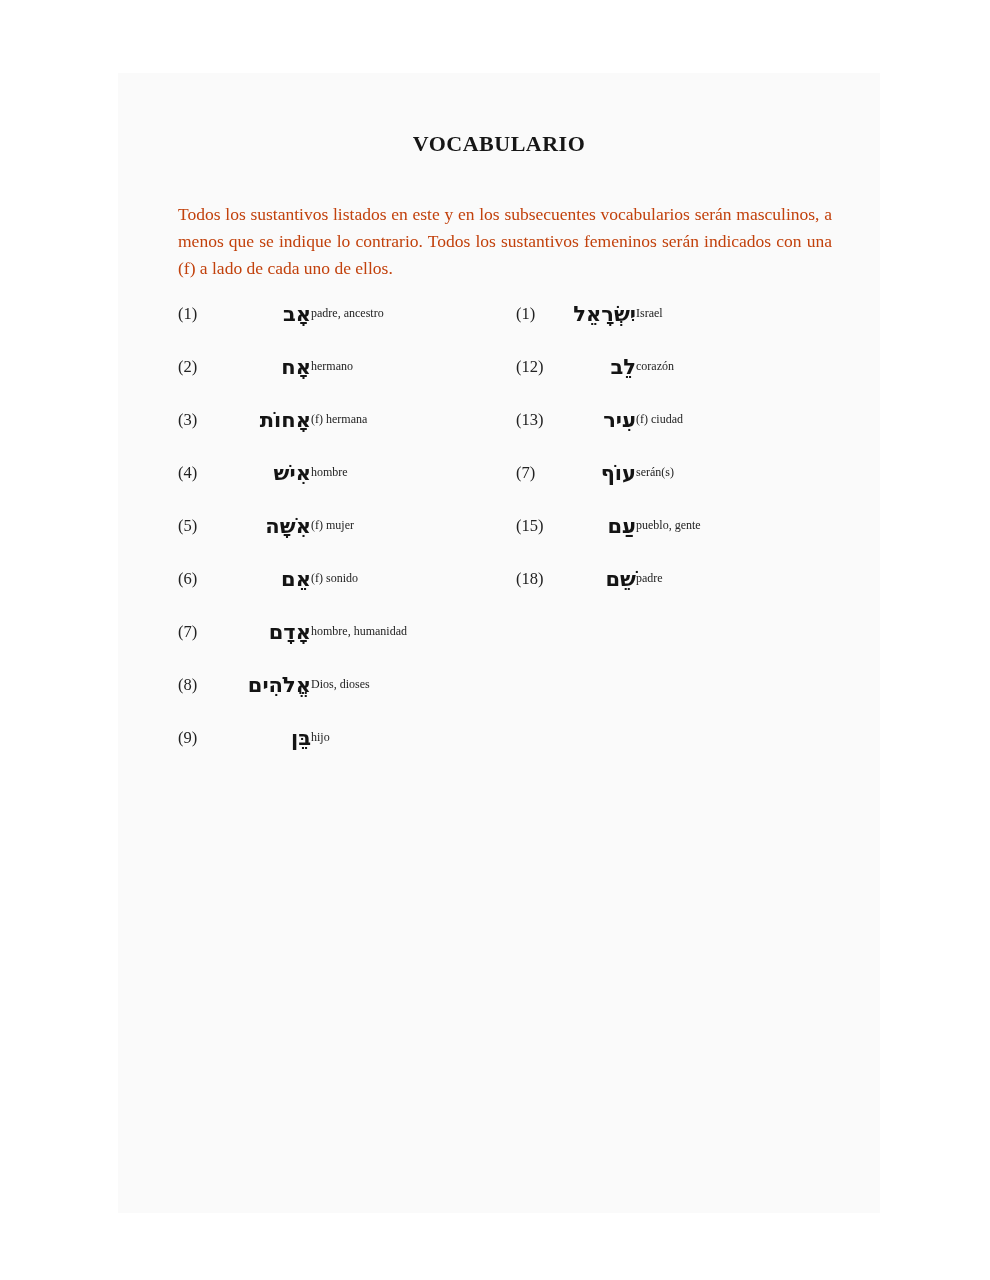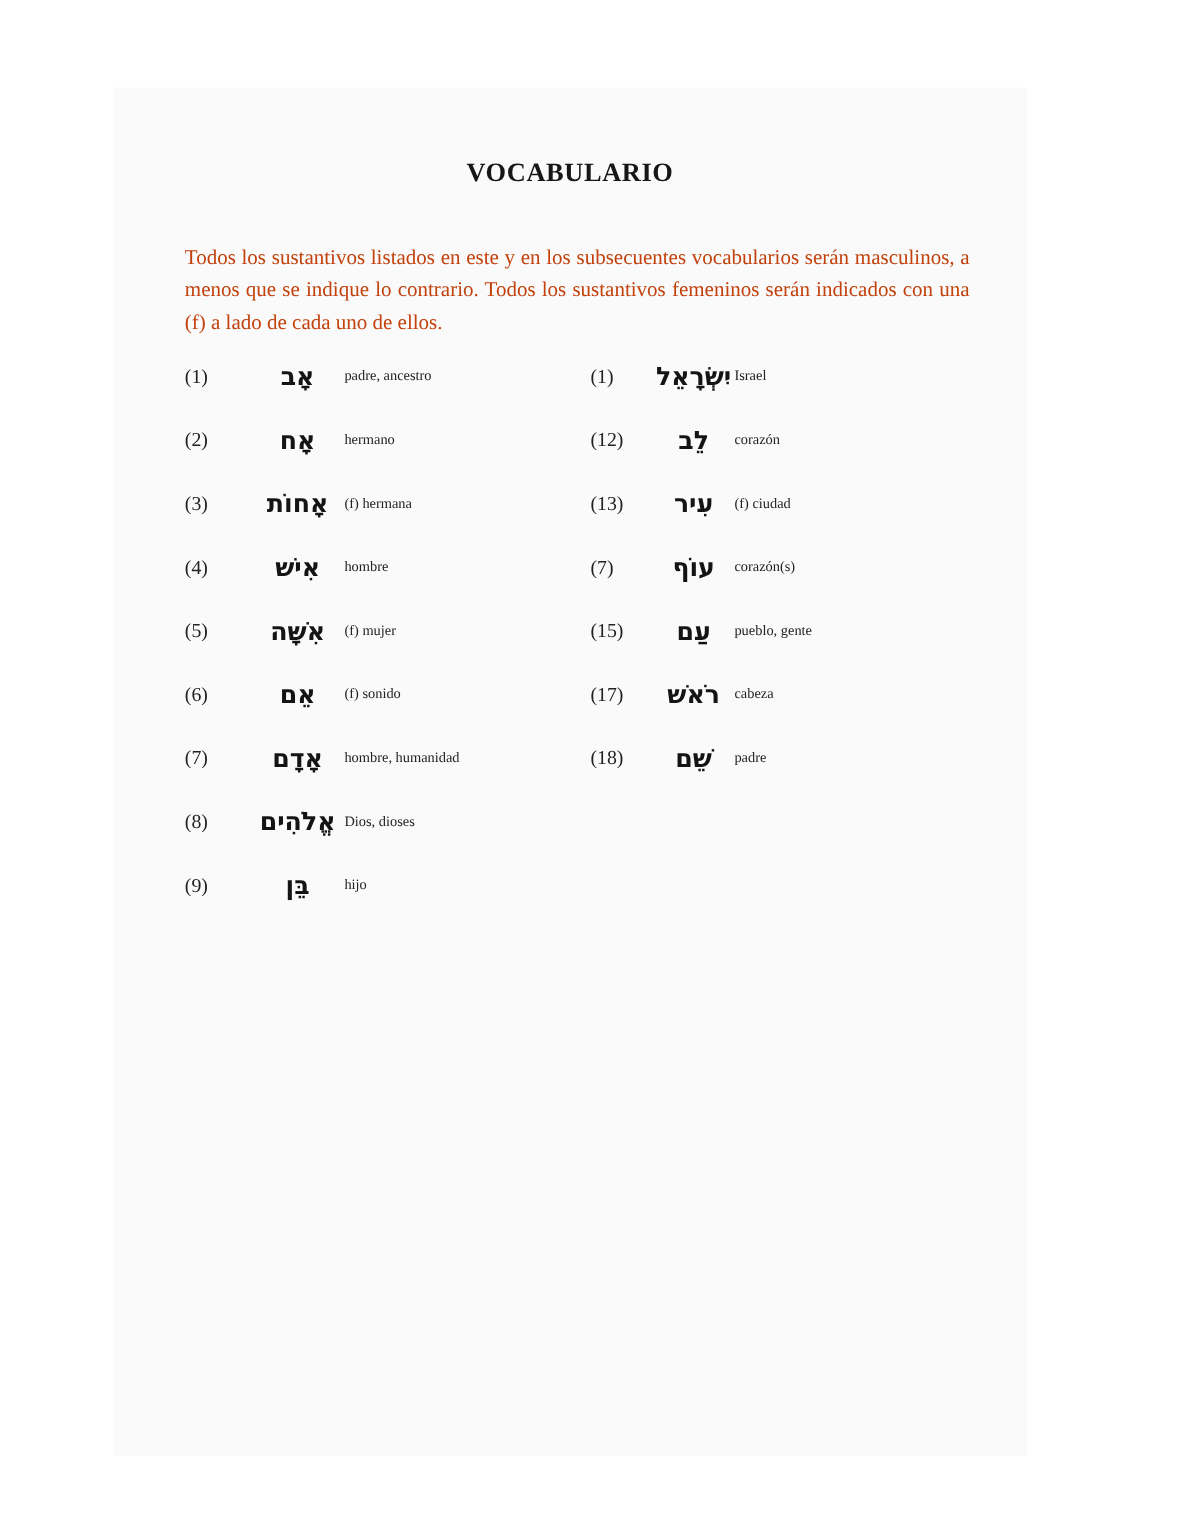--- a/index.html
+++ b/index.html
@@ -6,21 +6,21 @@
   body {
     width:990px; height:1280px;
     background:#ffffff;
     font-family:"Liberation Serif", serif;
     color:#1d1d1d;
     position:relative;
     overflow:hidden;
   }
   .sheet {
     position:absolute;
-    left:94px; top:73px;
+    left:118px; top:73px;
     width:762px; height:1140px;
     background:#fafafa;
   }
   .doc-title {
     position:absolute;
     top:58px; left:0; right:0;
     text-align:center;
     font-weight:bold;
     font-size:22px;
     letter-spacing:0.5px;
@@ -44,21 +44,21 @@
   .vcol-right { left:398px; width:355px; }
   .vrow {
     display:grid;
     height:53px;
     align-items:center;
   }
   .vcol-left  .vrow { grid-template-columns:55px 78px 1fr; }
   .vcol-right .vrow { grid-template-columns:52px 68px 1fr; }
   .vnum  { font-size:16.5px; color:#222; }
   .vheb  {
-    text-align:center;
+    text-align:right;
     direction:rtl;
     unicode-bidi:isolate;
     font-family:"DejaVu Sans", sans-serif;
     font-weight:bold;
     font-size:21px;
     color:#141414;
     white-space:nowrap;
   }
   .vgloss { font-size:12px; color:#222; white-space:nowrap; }
 </style>
@@ -133,31 +133,26 @@
         <span class="vgloss">corazón</span>
       </div>
       <div class="vrow">
         <span class="vnum">(13)</span>
         <span class="vheb">עִיר</span>
         <span class="vgloss">(f) ciudad</span>
       </div>
       <div class="vrow">
         <span class="vnum">(7)</span>
         <span class="vheb">עוֹף</span>
-        <span class="vgloss">corazón(s)</span>
+        <span class="vgloss">serán(s)</span>
       </div>
       <div class="vrow">
         <span class="vnum">(15)</span>
         <span class="vheb">עַם</span>
         <span class="vgloss">pueblo, gente</span>
-      </div>
-      <div class="vrow">
-        <span class="vnum">(17)</span>
-        <span class="vheb">רֹאשׁ</span>
-        <span class="vgloss">cabeza</span>
       </div>
       <div class="vrow">
         <span class="vnum">(18)</span>
         <span class="vheb">שֵׁם</span>
         <span class="vgloss">padre</span>
       </div>
     </div>
 
   </div>
 </div>

